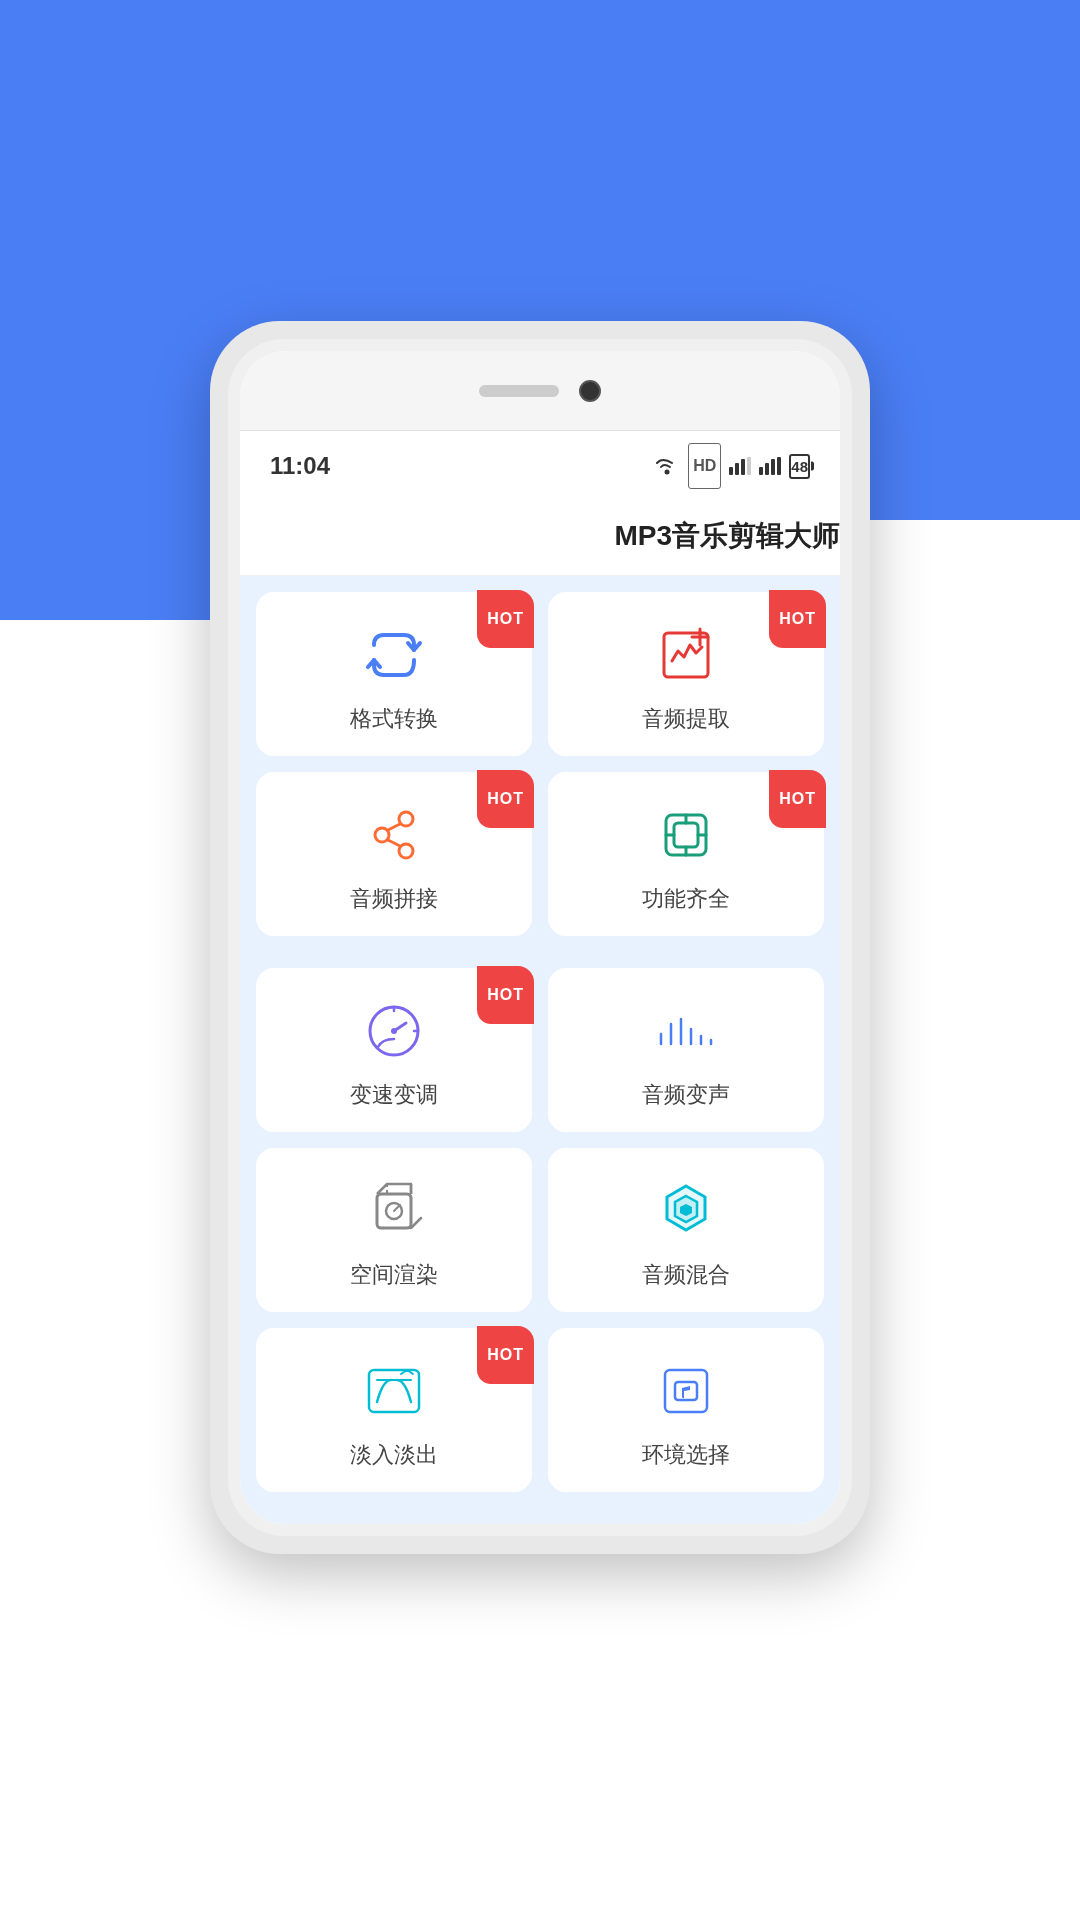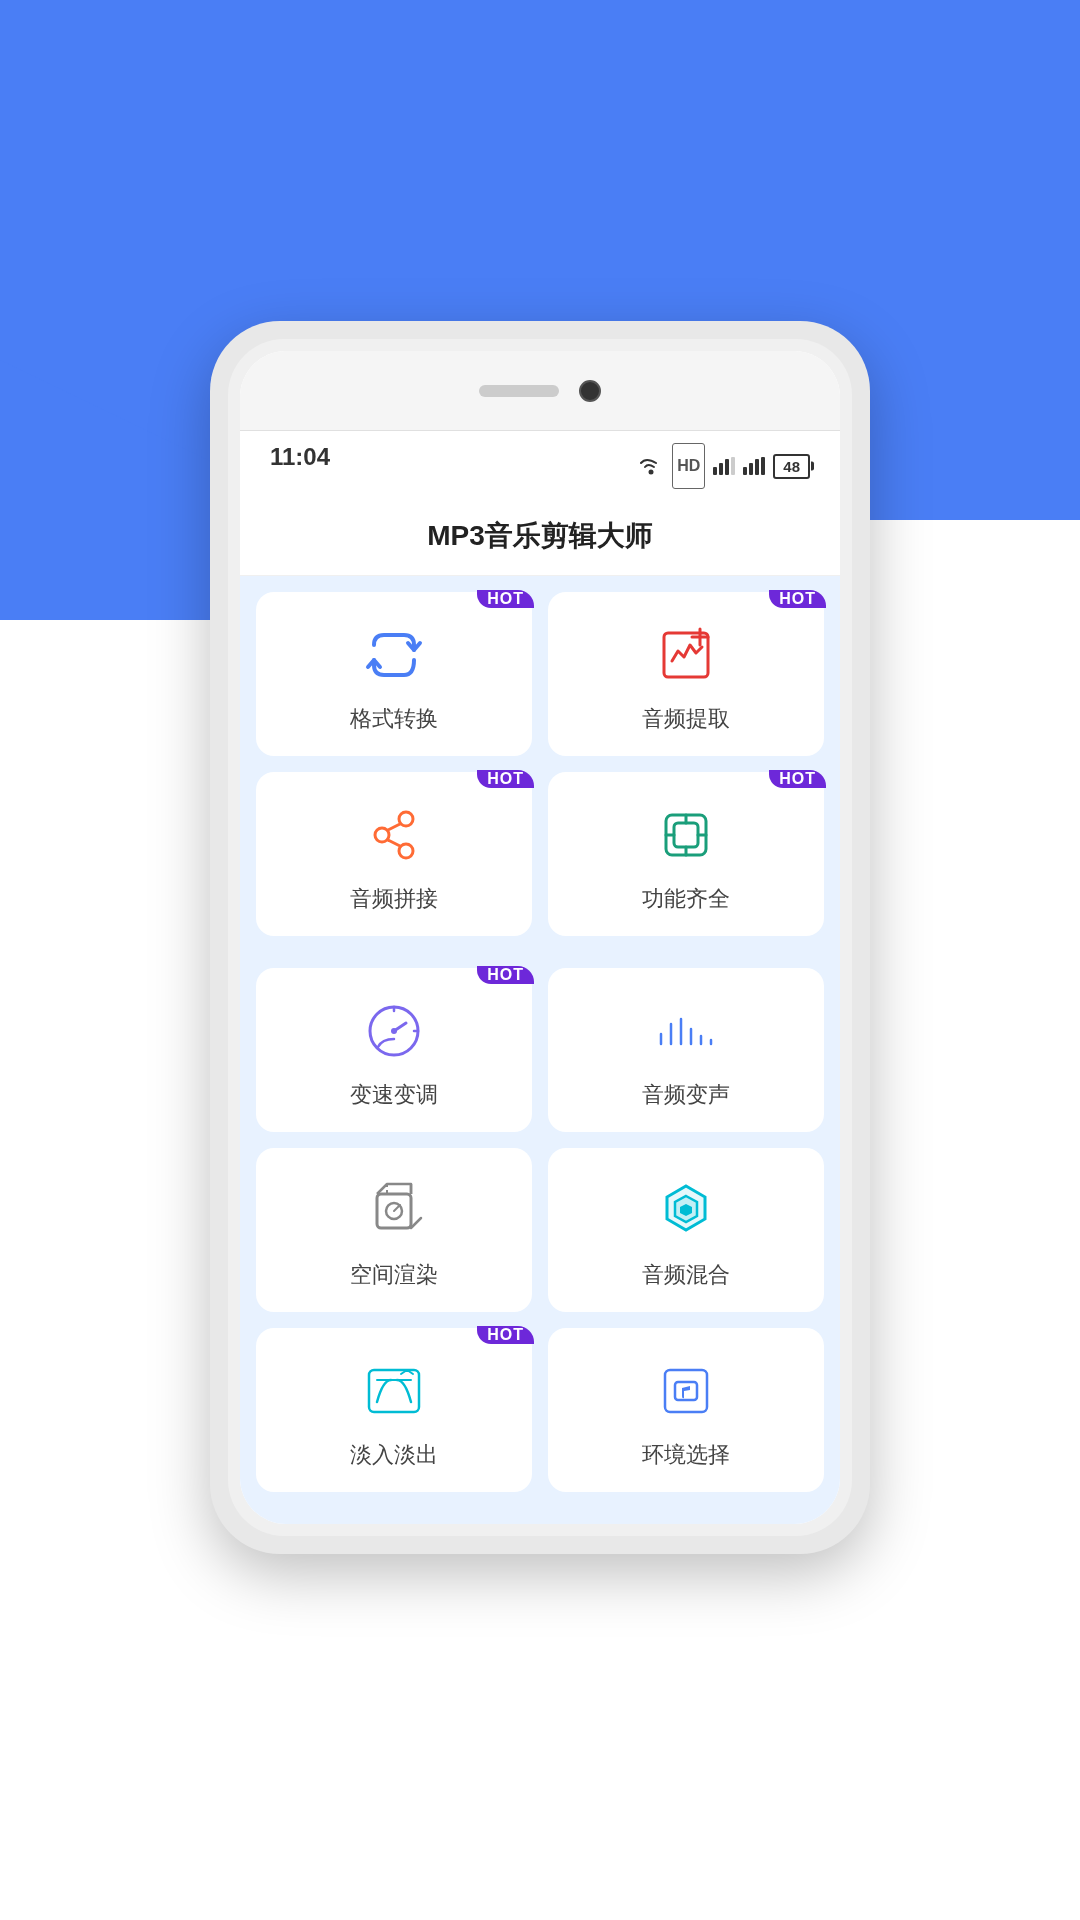--- a/index.html
+++ b/index.html
@@ -113,32 +113,32 @@
       background: #333;
       border-radius: 50%;
       border: 2px solid #555;
     }
 
     
     .status-bar {
       background: #fff;
       padding: 12px 30px;
       display: flex;
-      align-items: flex-start;
+      align-items: center;
       justify-content: space-between;
       font-size: 22px;
       font-weight: 500;
     }
     .status-time { font-weight: 600; color: #333; font-size: 24px; }
     .status-icons { display: flex; align-items: center; gap: 8px; color: #333; font-size: 18px; }
 
     
     .app-title-bar {
       background: #fff;
-      text-align: center;
+      text-align: right;
       padding: 16px 0 20px;
       font-size: 28px;
       font-weight: 700;
       color: #222;
       border-bottom: 1px solid #f0f0f0;
     }
 
     
     .grid-content {
       background: #e8f2ff;
@@ -158,25 +158,25 @@
       align-items: center;
       justify-content: center;
       padding: 28px 10px 22px;
       position: relative;
       min-height: 150px;
     }
     .hot-badge {
       position: absolute;
       top: -2px;
       right: -2px;
-      background: #6d28d9;
+      background: #ef4444;
       color: #fff;
       font-size: 16px;
       font-weight: 700;
-      padding: 0 10px;
+      padding: 20px 10px;
       border-radius: 0 16px 0 14px;
       letter-spacing: 1px;
     }
     .card-icon {
       font-size: 52px;
       margin-bottom: 14px;
       display: flex;
       align-items: center;
       justify-content: center;
       height: 70px;
@@ -232,21 +232,21 @@
                 <rect x="12" y="2" width="4" height="16" fill="#333" rx="1"></rect>
                 <rect x="18" y="0" width="4" height="18" fill="#ccc" rx="1"></rect>
               </svg>
               <svg width="22" height="18" viewBox="0 0 22 18">
                 <rect x="0" y="10" width="4" height="8" fill="#333" rx="1"></rect>
                 <rect x="6" y="6" width="4" height="12" fill="#333" rx="1"></rect>
                 <rect x="12" y="2" width="4" height="16" fill="#333" rx="1"></rect>
                 <rect x="18" y="0" width="4" height="18" fill="#333" rx="1"></rect>
               </svg>
 
-              <span style="display:inline-flex;align-items:center;border:2px solid #333;border-radius:3px;padding:2px 8px;font-size:15px;font-weight:700;position:relative;">
+              <span style="display:inline-flex;align-items:center;border:2px solid #333;border-radius:3px;padding:2px 0;font-size:15px;font-weight:700;position:relative;">
                 <span>48</span>
                 <span style="position:absolute;right:-6px;top:50%;transform:translateY(-50%);width:3px;height:9px;background:#333;border-radius:0 2px 2px 0;"></span>
               </span>
             </div>
           </div>
 
           <div class="app-title-bar">MP3音乐剪辑大师</div>
 
           <div class="grid-content">
 

